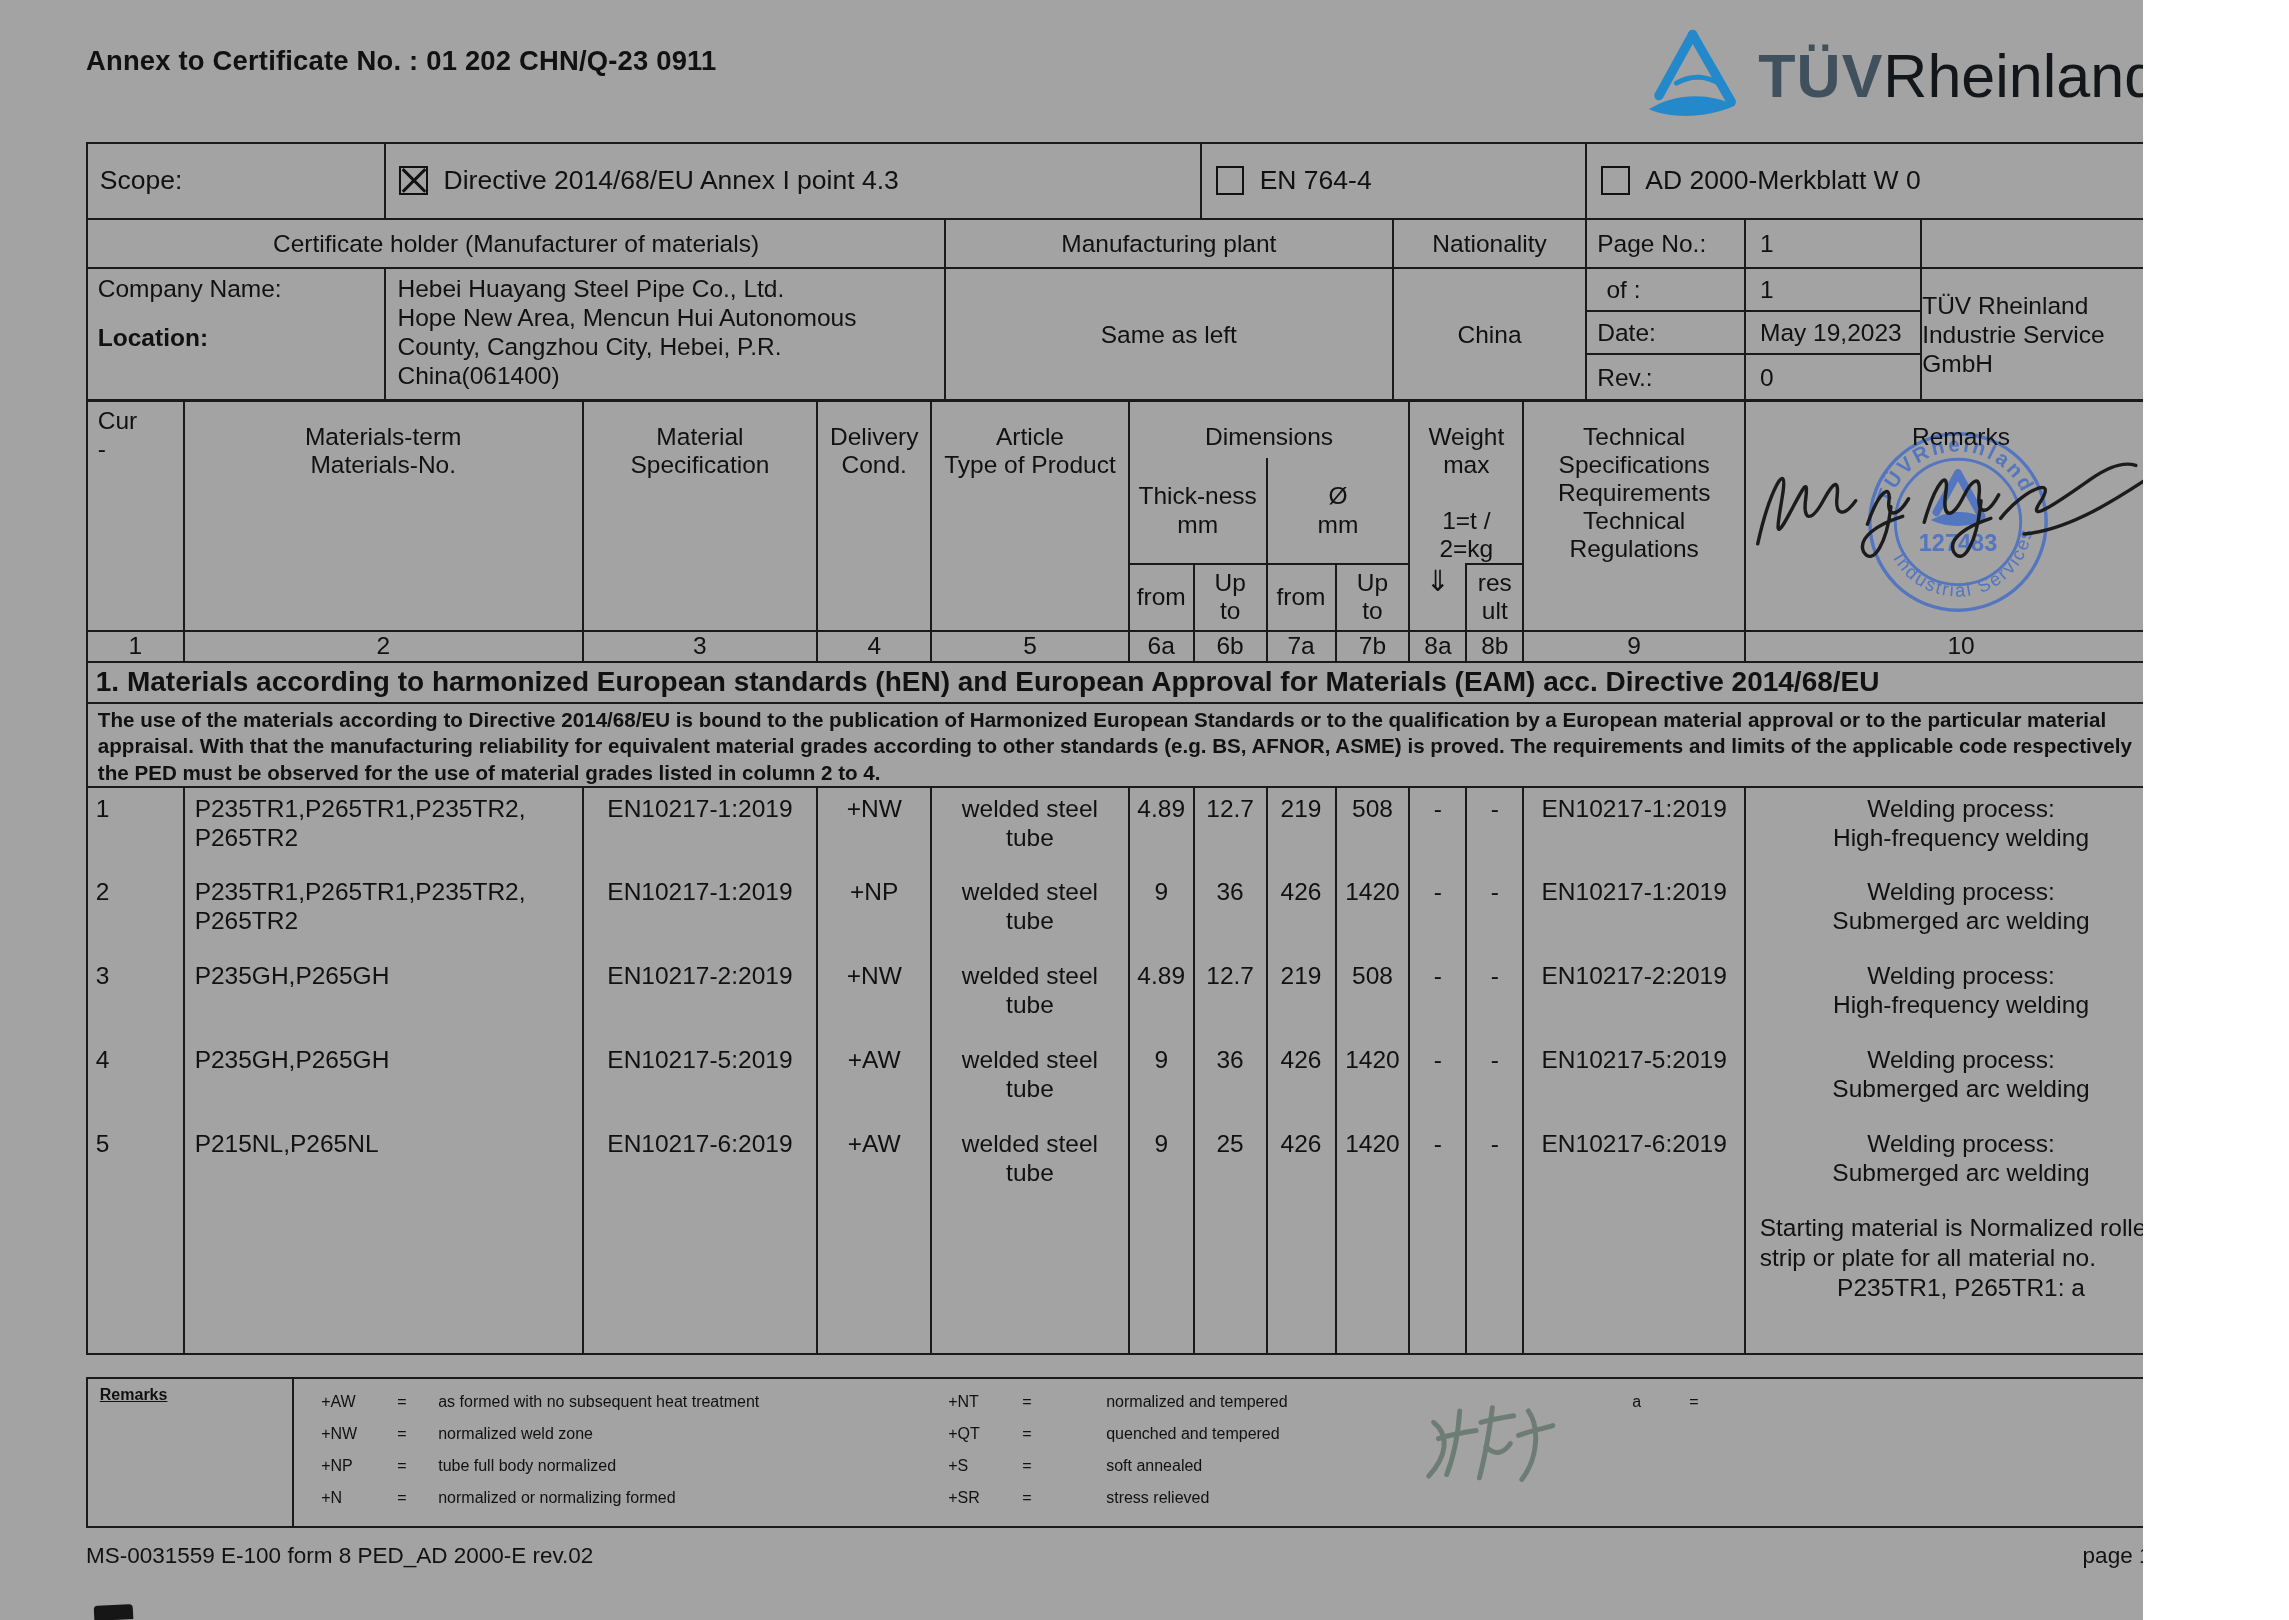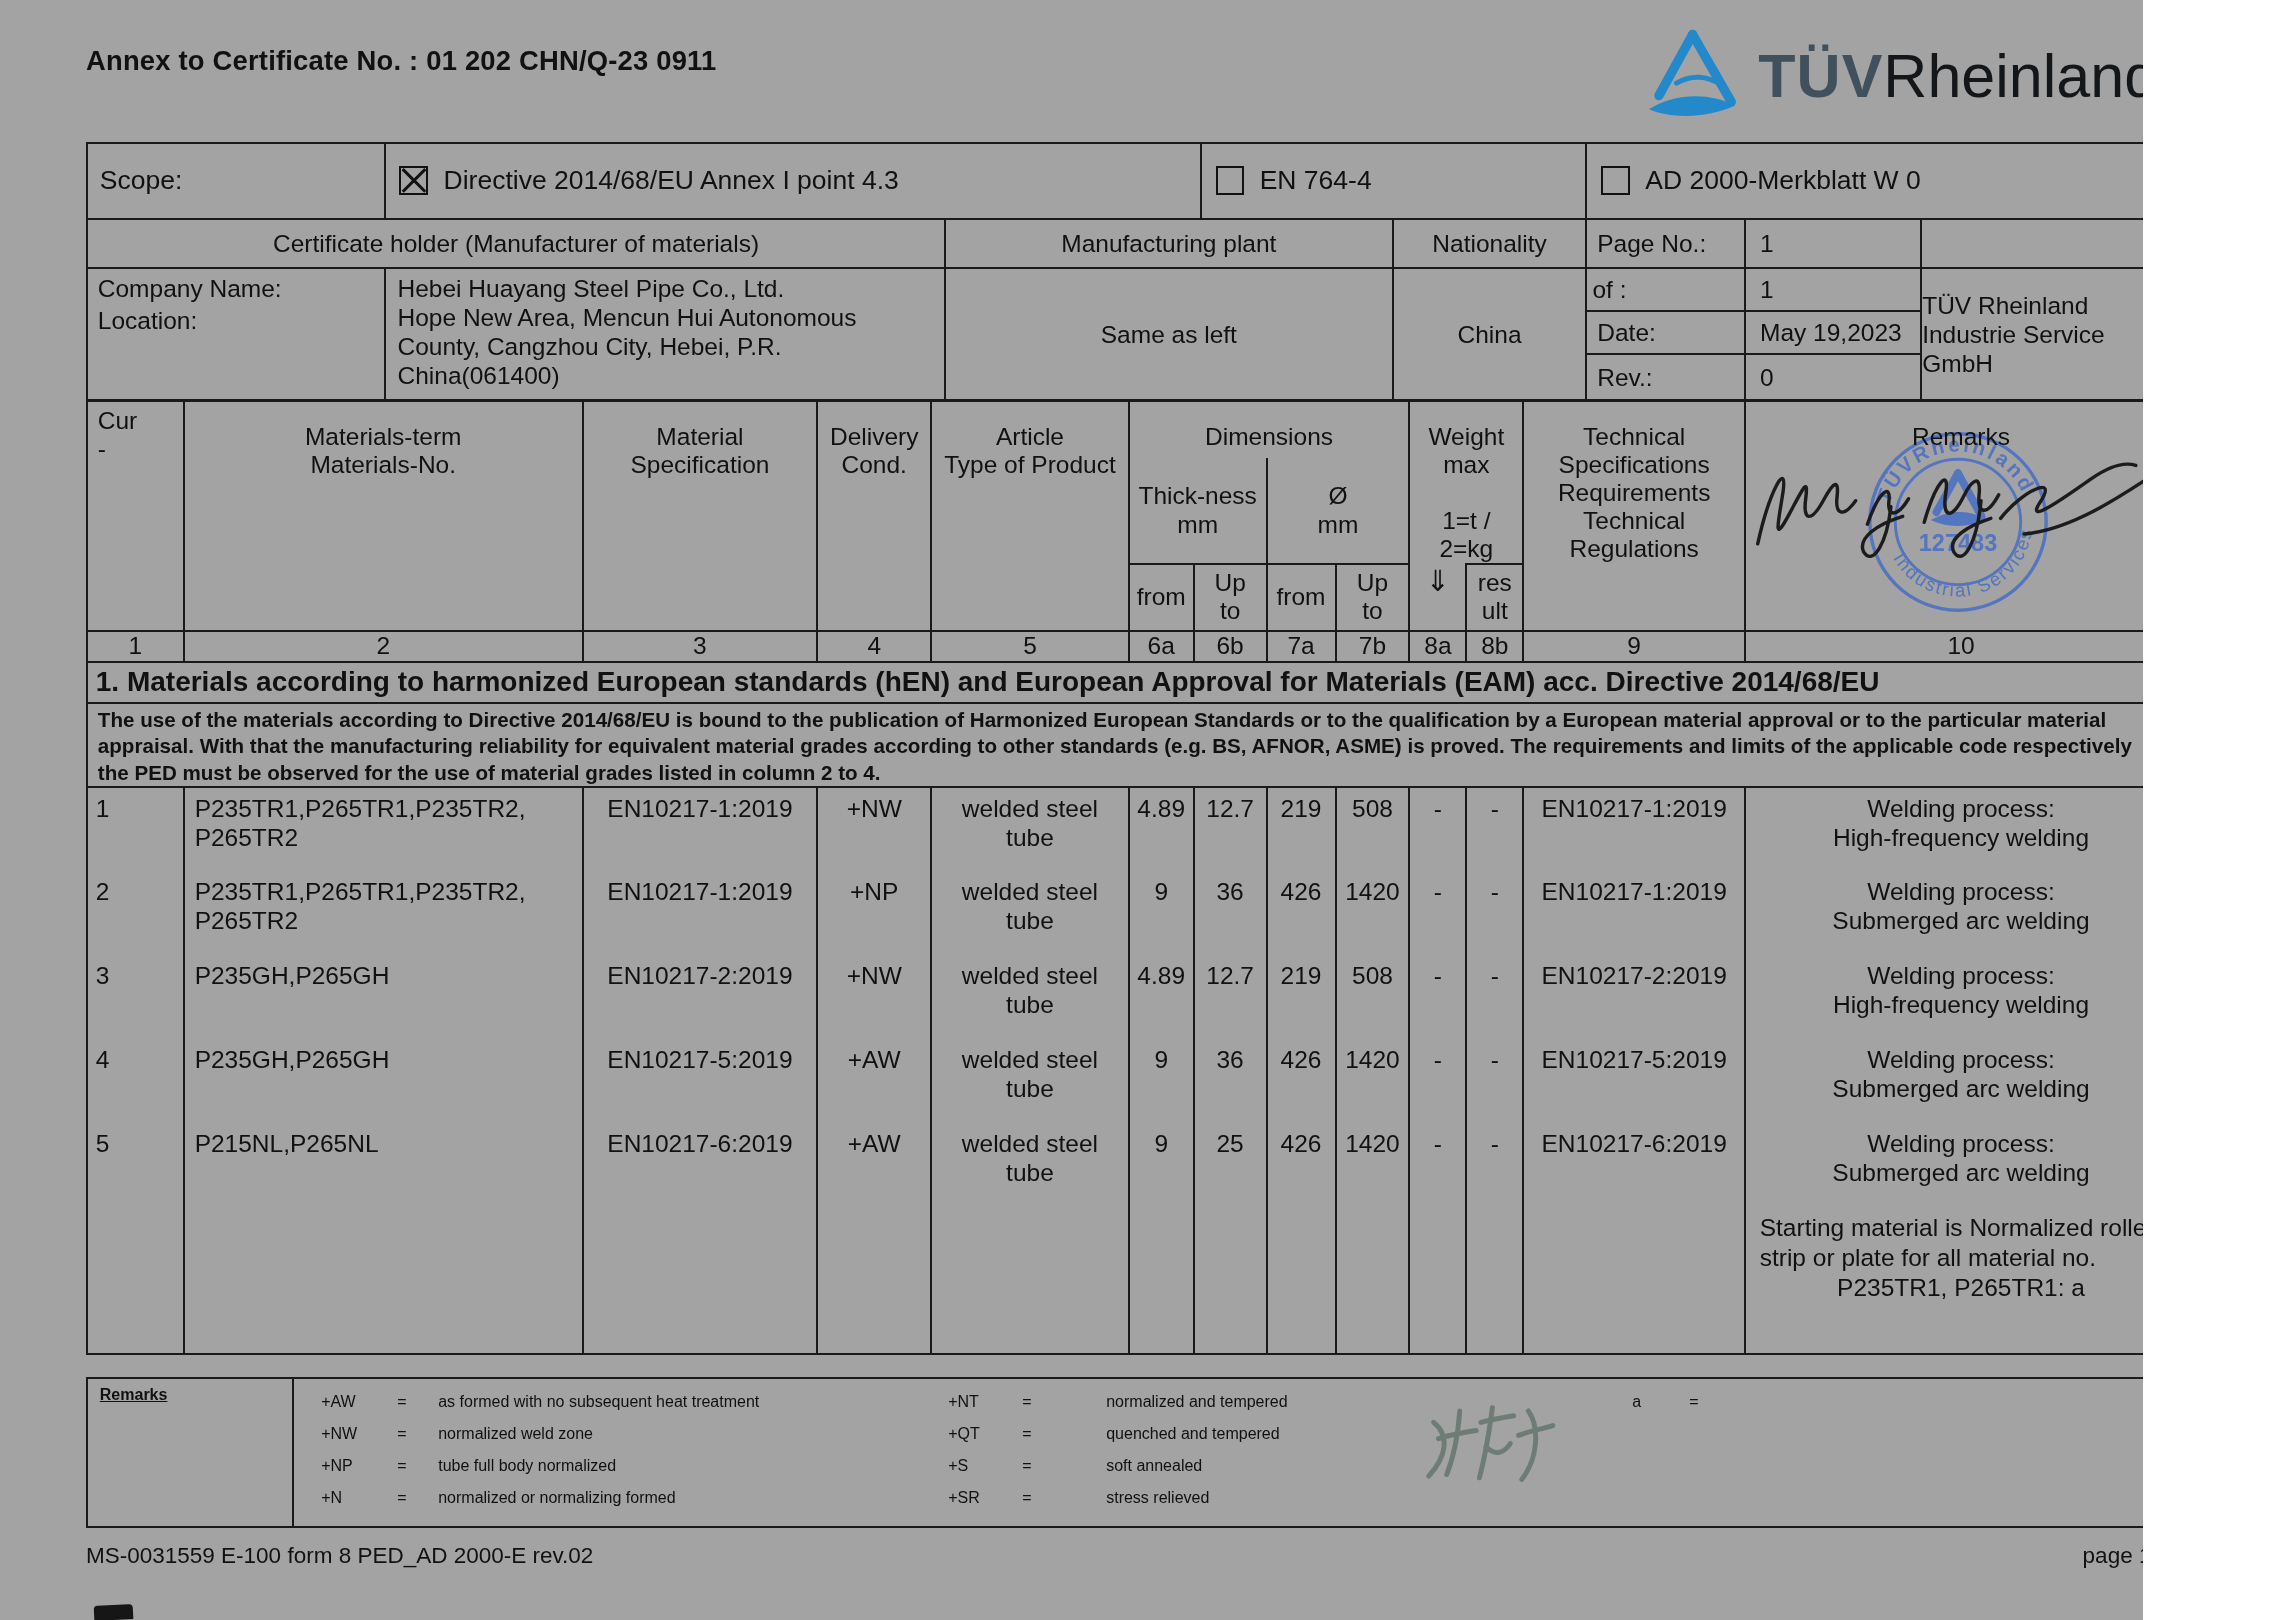--- a/index.html
+++ b/index.html
@@ -25,21 +25,21 @@
   
   .t1 td{line-height:29px;}
   .scope-label{font-size:26.5px;padding-left:11.8px;}
   .opt{display:flex;align-items:center;font-size:26.5px;padding-left:13.7px;}
   .cb{display:inline-block;width:24.5px;height:24.5px;border:2.9px solid #111;position:relative;margin-right:15.7px;flex:none;}
   .cb.checked::before,.cb.checked::after{content:"";position:absolute;left:-3.9px;top:10.8px;width:32px;height:2.9px;background:#111;}
   .cb.checked::before{transform:rotate(45deg);}
   .cb.checked::after{transform:rotate(-45deg);}
   .lblcell{vertical-align:top;padding:5.9px 0 0 9.8px;}
   .valcell{vertical-align:top;padding:5.9px 0 0 11.8px;}
-  .stackgap{margin-top:3px;}
+  .stackgap{margin-top:20px;font-weight:bold;}
   .issuer{line-height:44px;text-align:left;}
   
   .t2{margin-top:-2.9px;}
   .t2 .hcell{vertical-align:top;text-align:center;padding-top:22px;line-height:28px;}
   .t2 .cur{vertical-align:top;text-align:left;padding:5.9px 0 0 9.8px;line-height:28px;}
   .b-hide-top{border-top-style:hidden;}
   .numrow td{text-align:center;font-size:24.5px;}
   .secttl{font-size:28px;font-weight:bold;padding-left:7.8px;border-top-width:2.9px;border-bottom-width:2.9px;}
   .sectnote{font-size:20.6px;font-weight:bold;line-height:26.5px;padding:2.9px 9.8px 0 9.8px;vertical-align:top;border-bottom-width:2.9px;}
   .d{border-top-style:none;border-bottom-style:none;vertical-align:top;padding-top:5.9px;text-align:center;line-height:29px;}
@@ -137,21 +137,21 @@
         <div class="stackgap">Location:</div>
       </td>
       <td rowspan="3" class="valcell">
         <div>Hebei Huayang Steel Pipe Co., Ltd.</div>
         <div class="pre">Hope New Area, Mencun Hui Autonomous
 County, Cangzhou City, Hebei, P.R.
 China(061400)</div>
       </td>
       <td colspan="2" rowspan="3" class="cntr">Same as left</td>
       <td rowspan="3" class="cntr">China</td>
-      <td style="padding-left:5px">of :</td>
+      <td style="padding-left:19px">of :</td>
       <td style="padding-left:13.7px">1</td>
       <td rowspan="3" class="issuer pre">TÜV Rheinland
 Industrie Service
 GmbH</td>
     </tr>
     <tr style="height:43px">
       <td style="padding-left:9.8px">Date:</td>
       <td style="padding-left:13.7px">May 19,2023</td>
     </tr>
     <tr style="height:47px">

